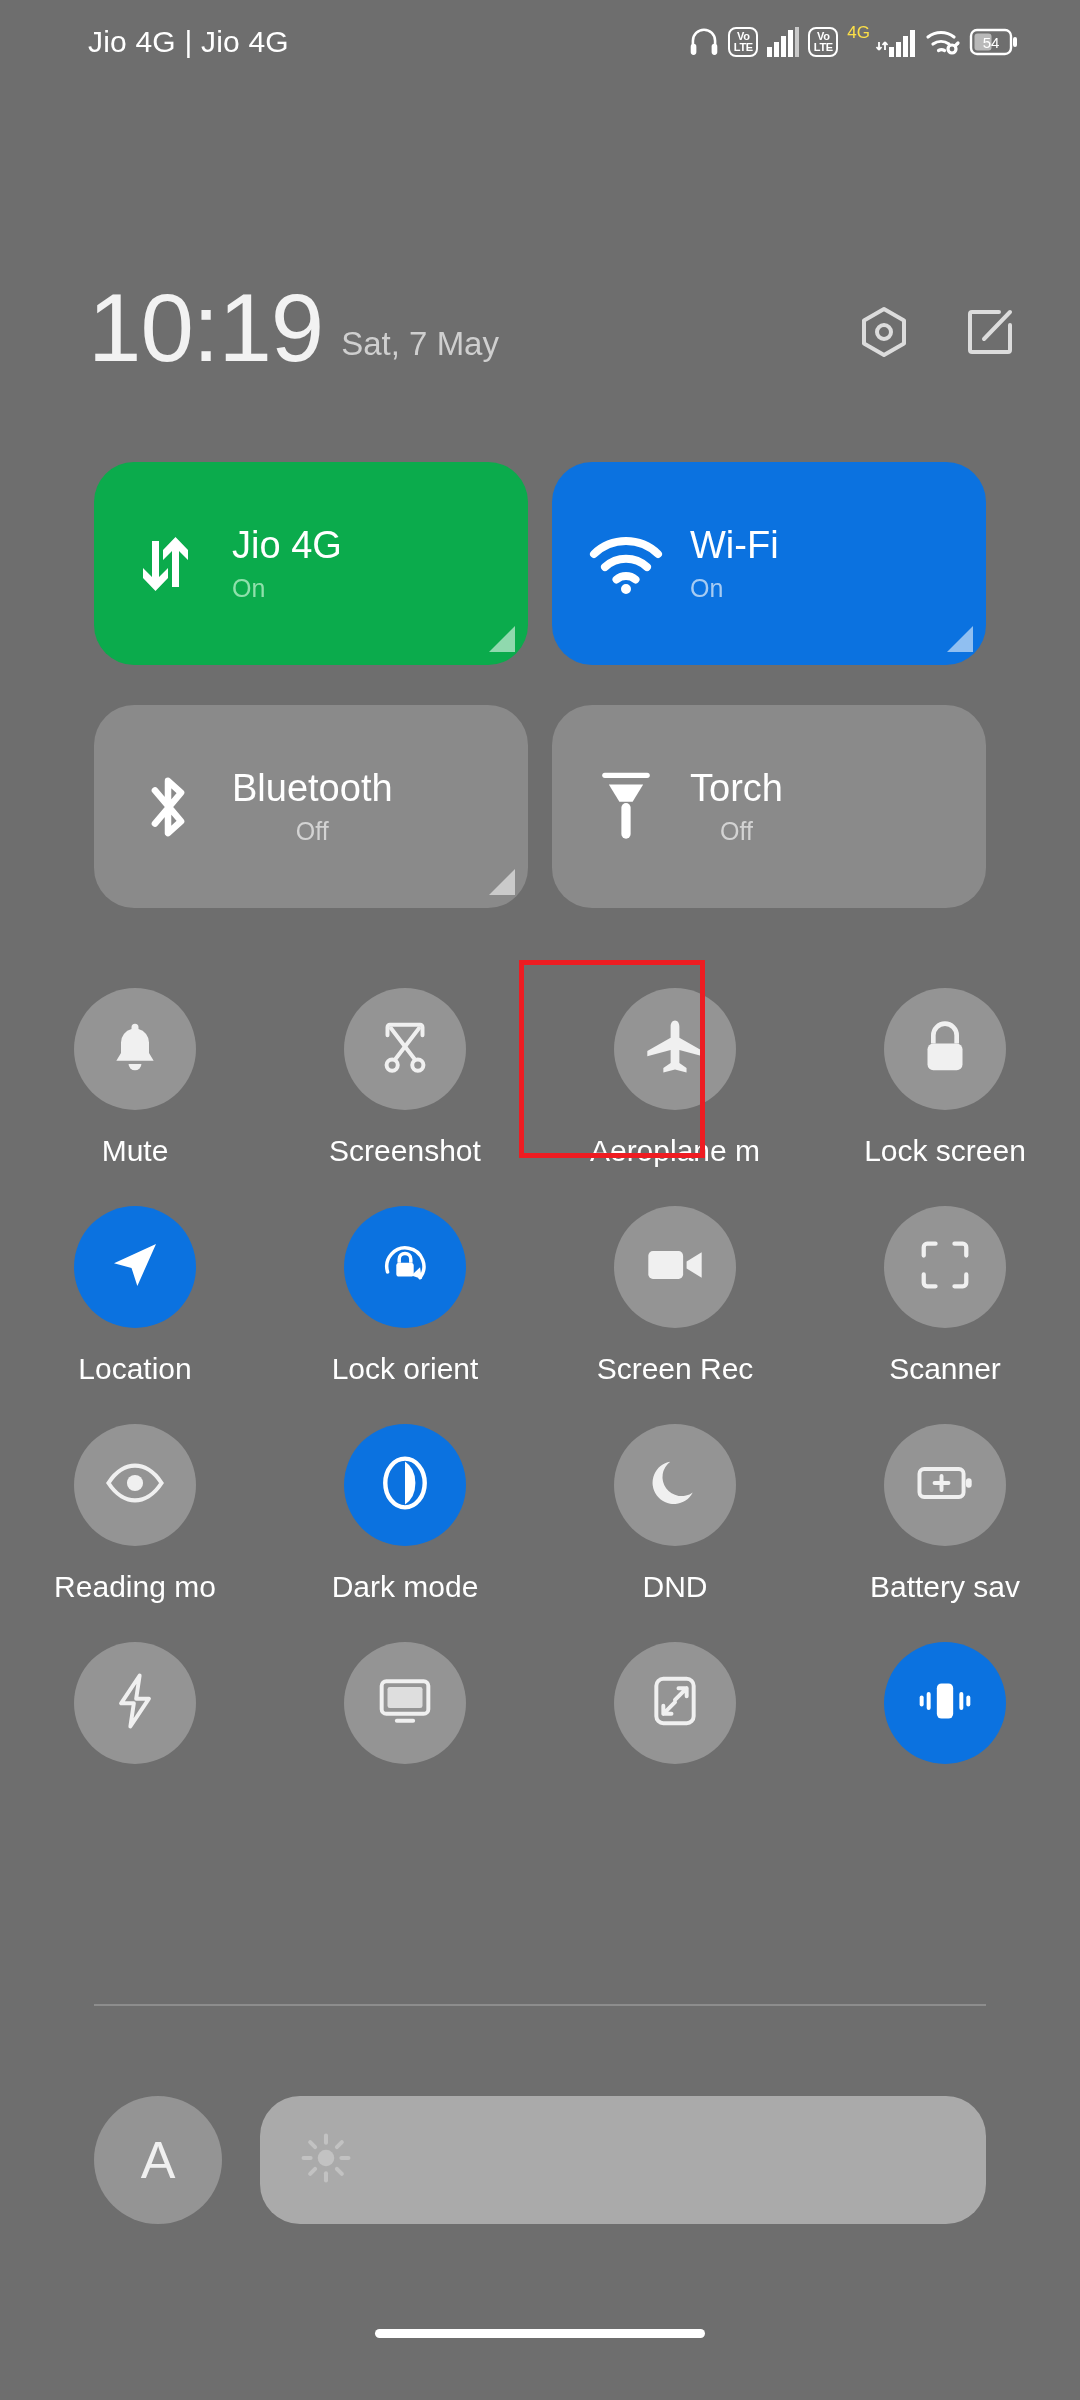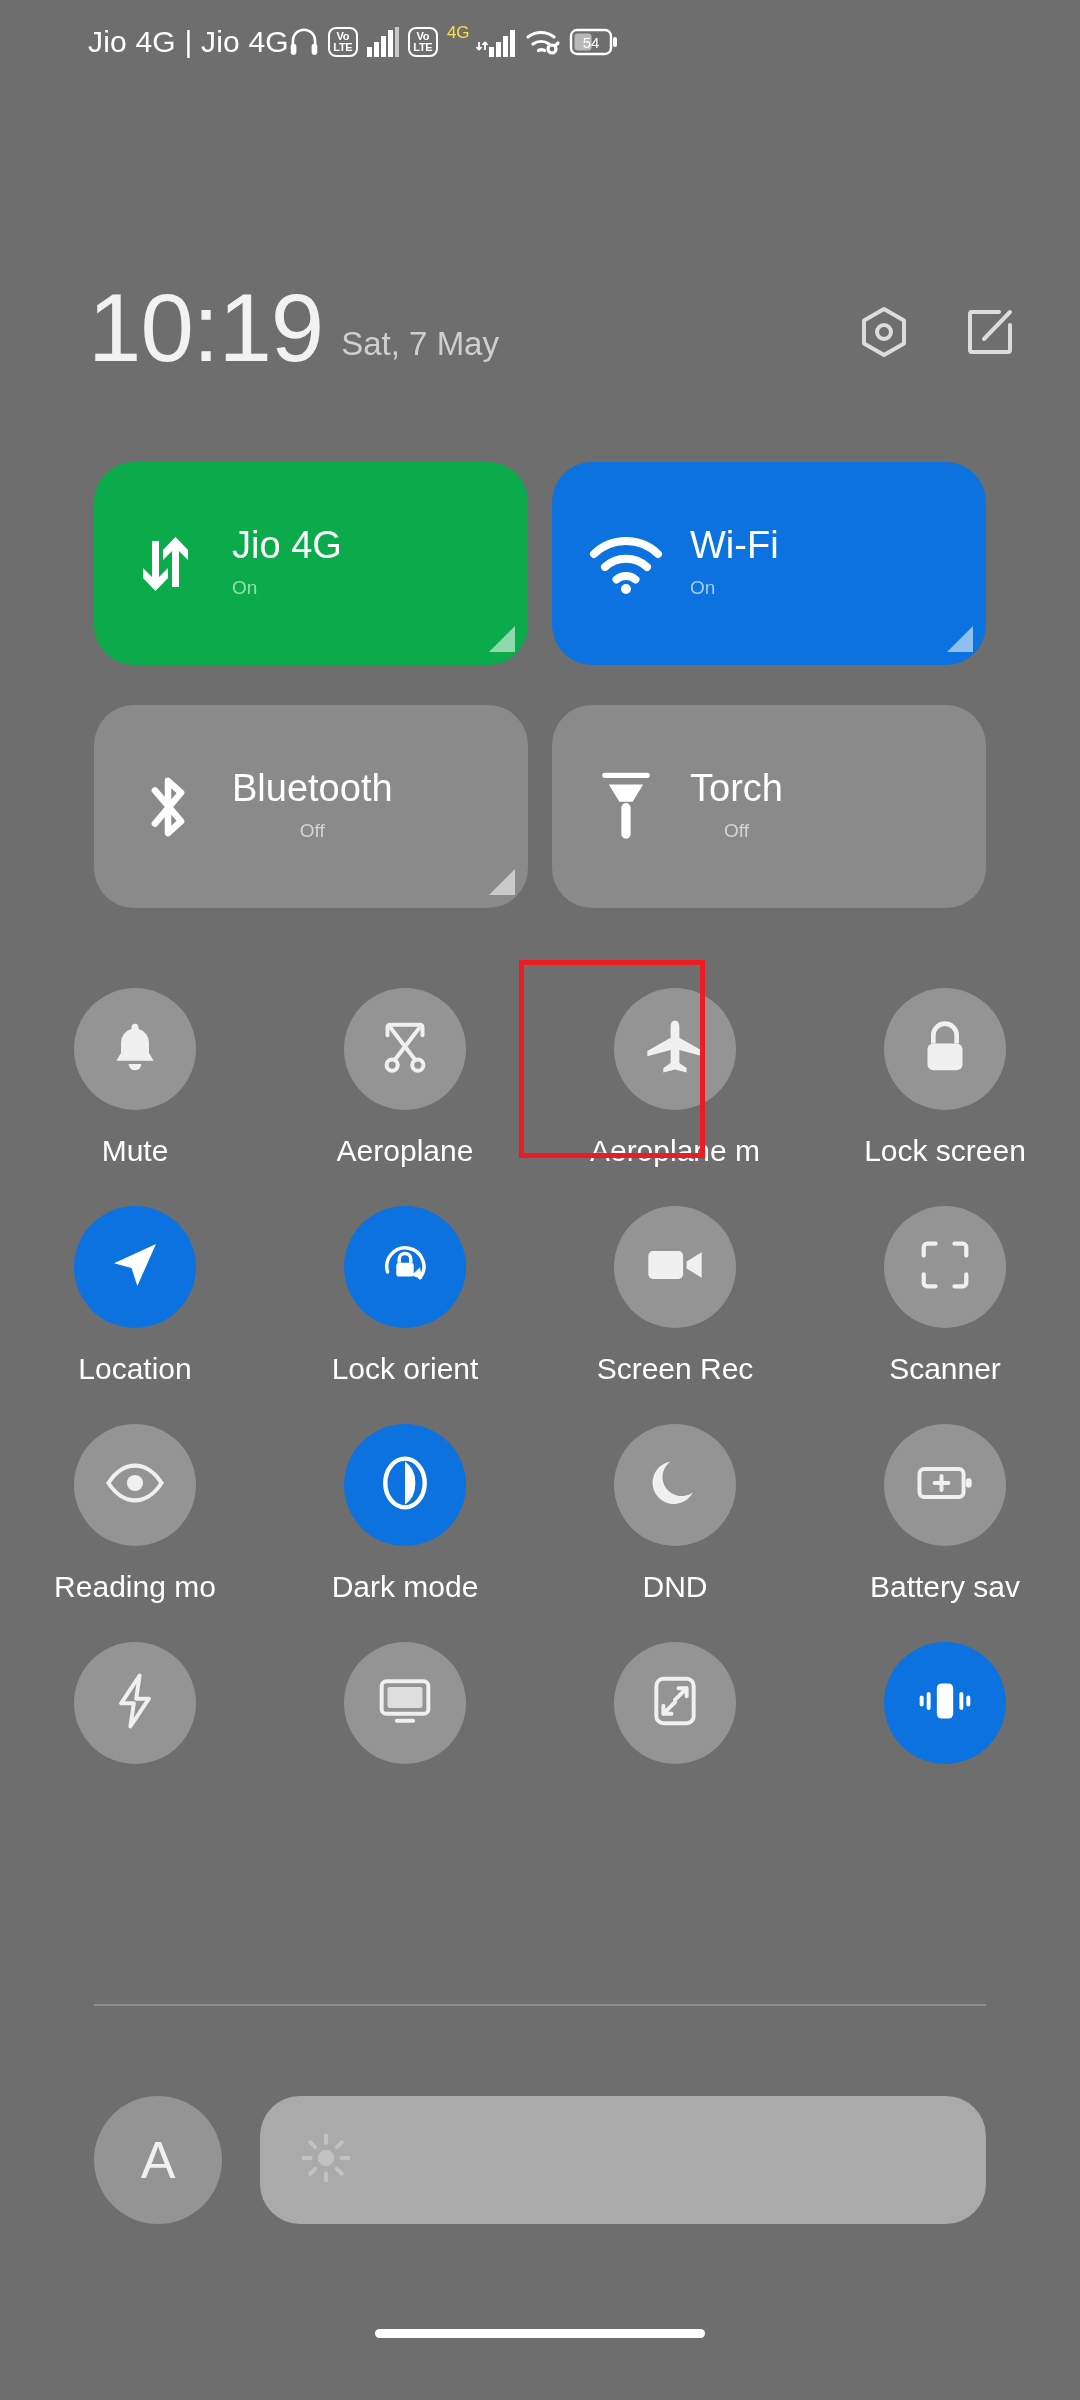--- a/index.html
+++ b/index.html
@@ -7,21 +7,21 @@
     width:1080px; height:2400px;
     background:#6e6e6e;
     font-family:"Liberation Sans", sans-serif;
     overflow:hidden;
   }
   .screen { position:relative; width:1080px; height:2400px; background:#6e6e6e; }
 
   
   .statusbar {
     position:absolute; left:0; top:140; width:1080px; height:80px;
-    display:flex; align-items:center; 
+    display:flex; align-items:center; justify-content:space-between;
     padding:3px 62px 0 88px;
   }
   .carrier { color:#fff; font-size:30px; letter-spacing:.2px; white-space:nowrap; }
   .sysicons { display:flex; align-items:center; gap:9px; }
   .sysicons svg { display:block; }
   .volte-badge {
     display:inline-flex; flex-direction:column; align-items:center; justify-content:center;
     border:2.5px solid #fff; border-radius:8px; color:#fff;
     font-size:11px; line-height:11px; font-weight:bold;
     width:30px; height:30px; letter-spacing:-.3px;
@@ -47,21 +47,21 @@
     position:relative; height:203px; border-radius:40px;
     display:flex; align-items:center; padding-left:36px; gap:26px;
     overflow:hidden;
   }
   .bigtile.on-green { background:#0bab4c; }
   .bigtile.on-blue  { background:#0b72e0; }
   .bigtile.off      { background:#8a8a8a;text-align:center; }
   .bt-icon { width:76px; height:76px; flex:0 0 76px; display:flex; align-items:center; justify-content:center;}
   .bt-text { display:flex; flex-direction:column; gap:6px; min-width:0;}
   .bt-title { color:#fff; font-size:38px; line-height:42px; white-space:nowrap; }
-  .bt-sub { font-size:19px; line-height:32px; white-space:nowrap; }
+  .bt-sub { font-size:25px; line-height:32px; white-space:nowrap; }
   .bigtile.on-green .bt-sub { color:#8fe0ab; }
   .bigtile.on-blue  .bt-sub { color:#a7cbf2; }
   .bigtile.off      .bt-sub { color:#d3d3d3; }
   .corner {
     position:absolute; right:13px; bottom:13px;
     width:0; height:0; border-style:solid;
     border-width:0 0 26px 26px; border-color:transparent transparent rgba(255,255,255,.55) transparent;
   }
 
   
@@ -289,21 +289,21 @@
         <span>
           <svg width="54" height="56" viewBox="0 0 46 48" fill="none" stroke="#f0f0f0" stroke-width="3.4" stroke-linecap="round" stroke-linejoin="round">
             <path d="M8 14 V7 a2 2 0 0 1 2 -2 H36 a2 2 0 0 1 2 2 V14"></path>
             <path d="M11 8 L31 34"></path>
             <path d="M35 8 L15 34"></path>
             <circle cx="12" cy="39.5" r="4.8"></circle>
             <circle cx="34" cy="39.5" r="4.8"></circle>
           </svg>
         </span>
       </span>
-      <span class="tlabel">Aeroplane</span>
+      <span class="tlabel">Screenshot</span>
     </div>
 
     <div class="toggle highlight">
       <span class="tcircle">
         <span>
           <svg width="60" height="58" viewBox="0 0 52 50" fill="#f0f0f0">
             <path d="M26 2 c2.4 0 3.8 2.4 3.8 5.4 V17 L50 28.5 v4.5 L29.8 27.6 v11.2 l6.2 4.4 v3.8 L26 44.5 L15.9 47 v-3.8 l6.3 -4.4 V27.6 L2 33 v-4.5 L22.2 17 V7.4 C22.2 4.4 23.6 2 26 2z"></path>
           </svg>
         </span>
       </span>

